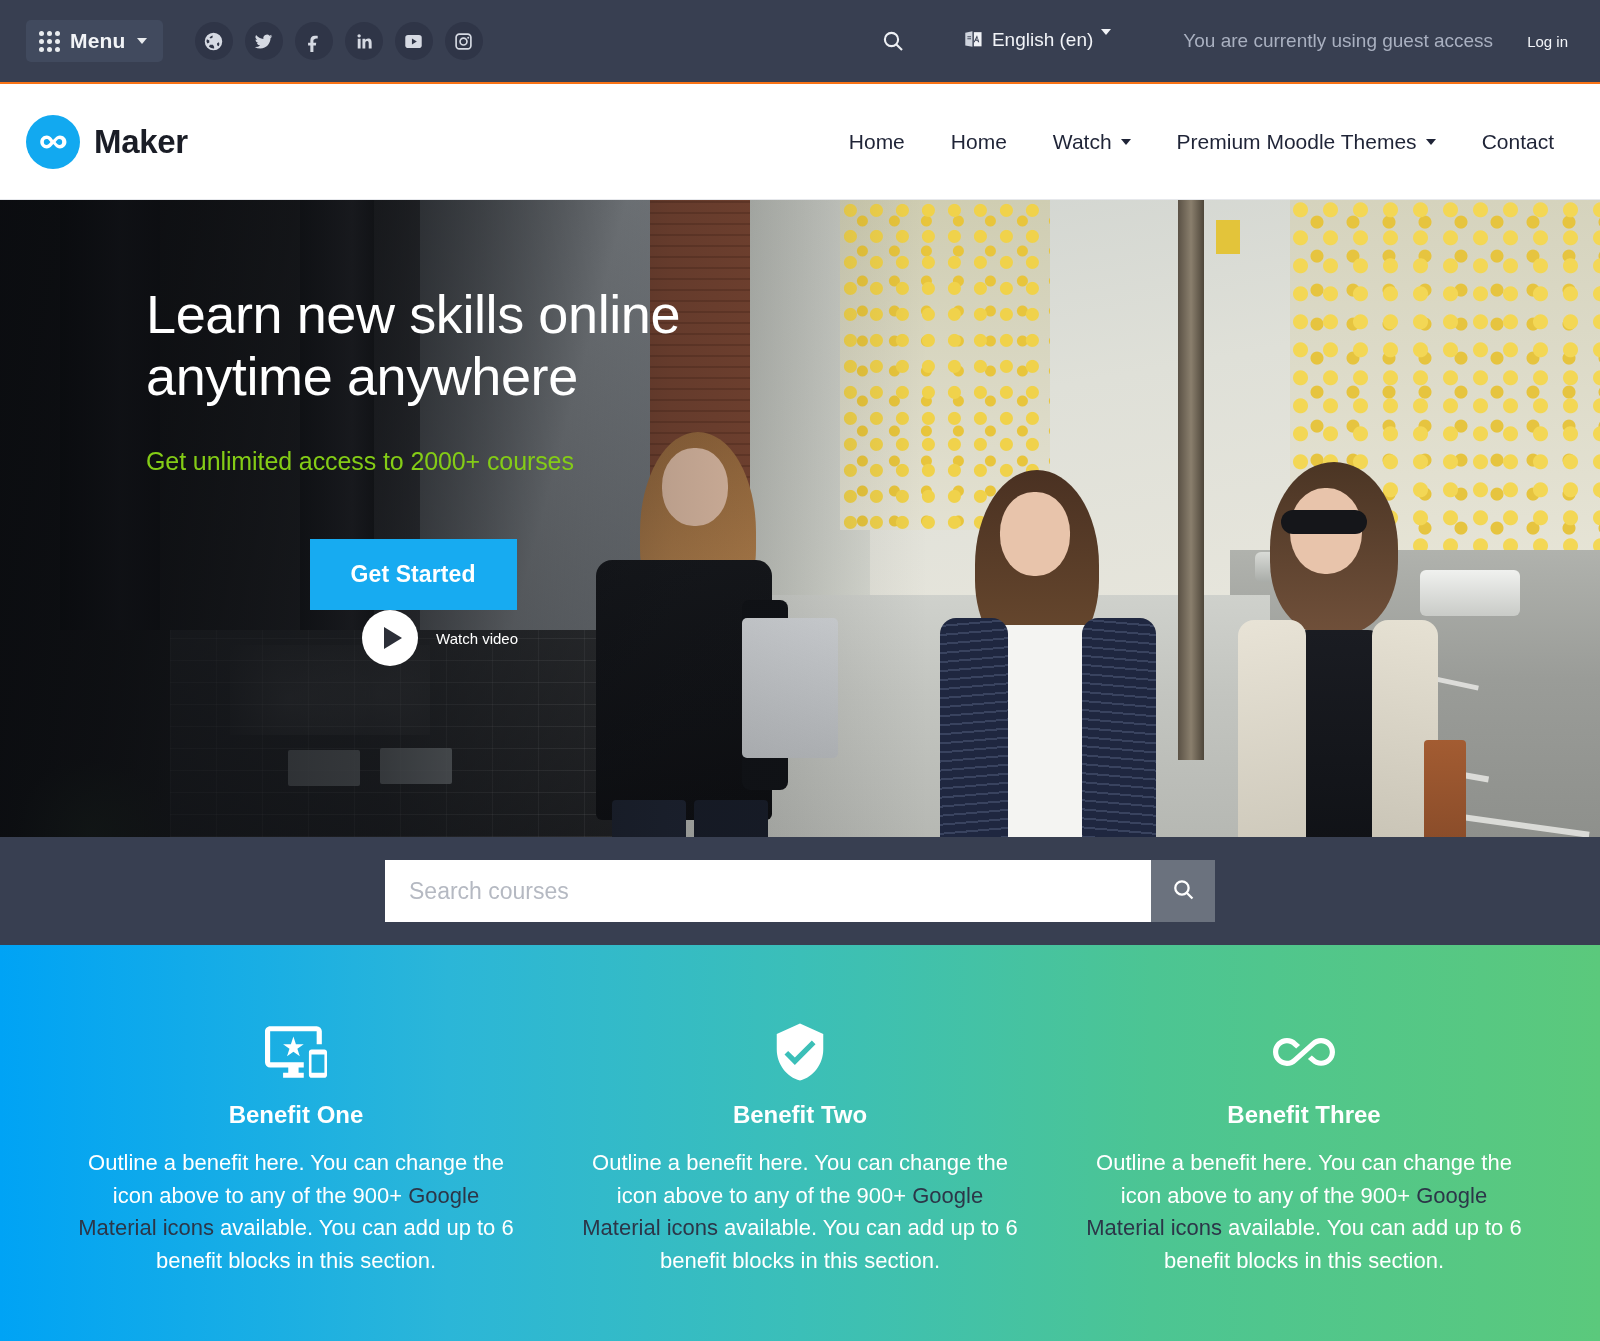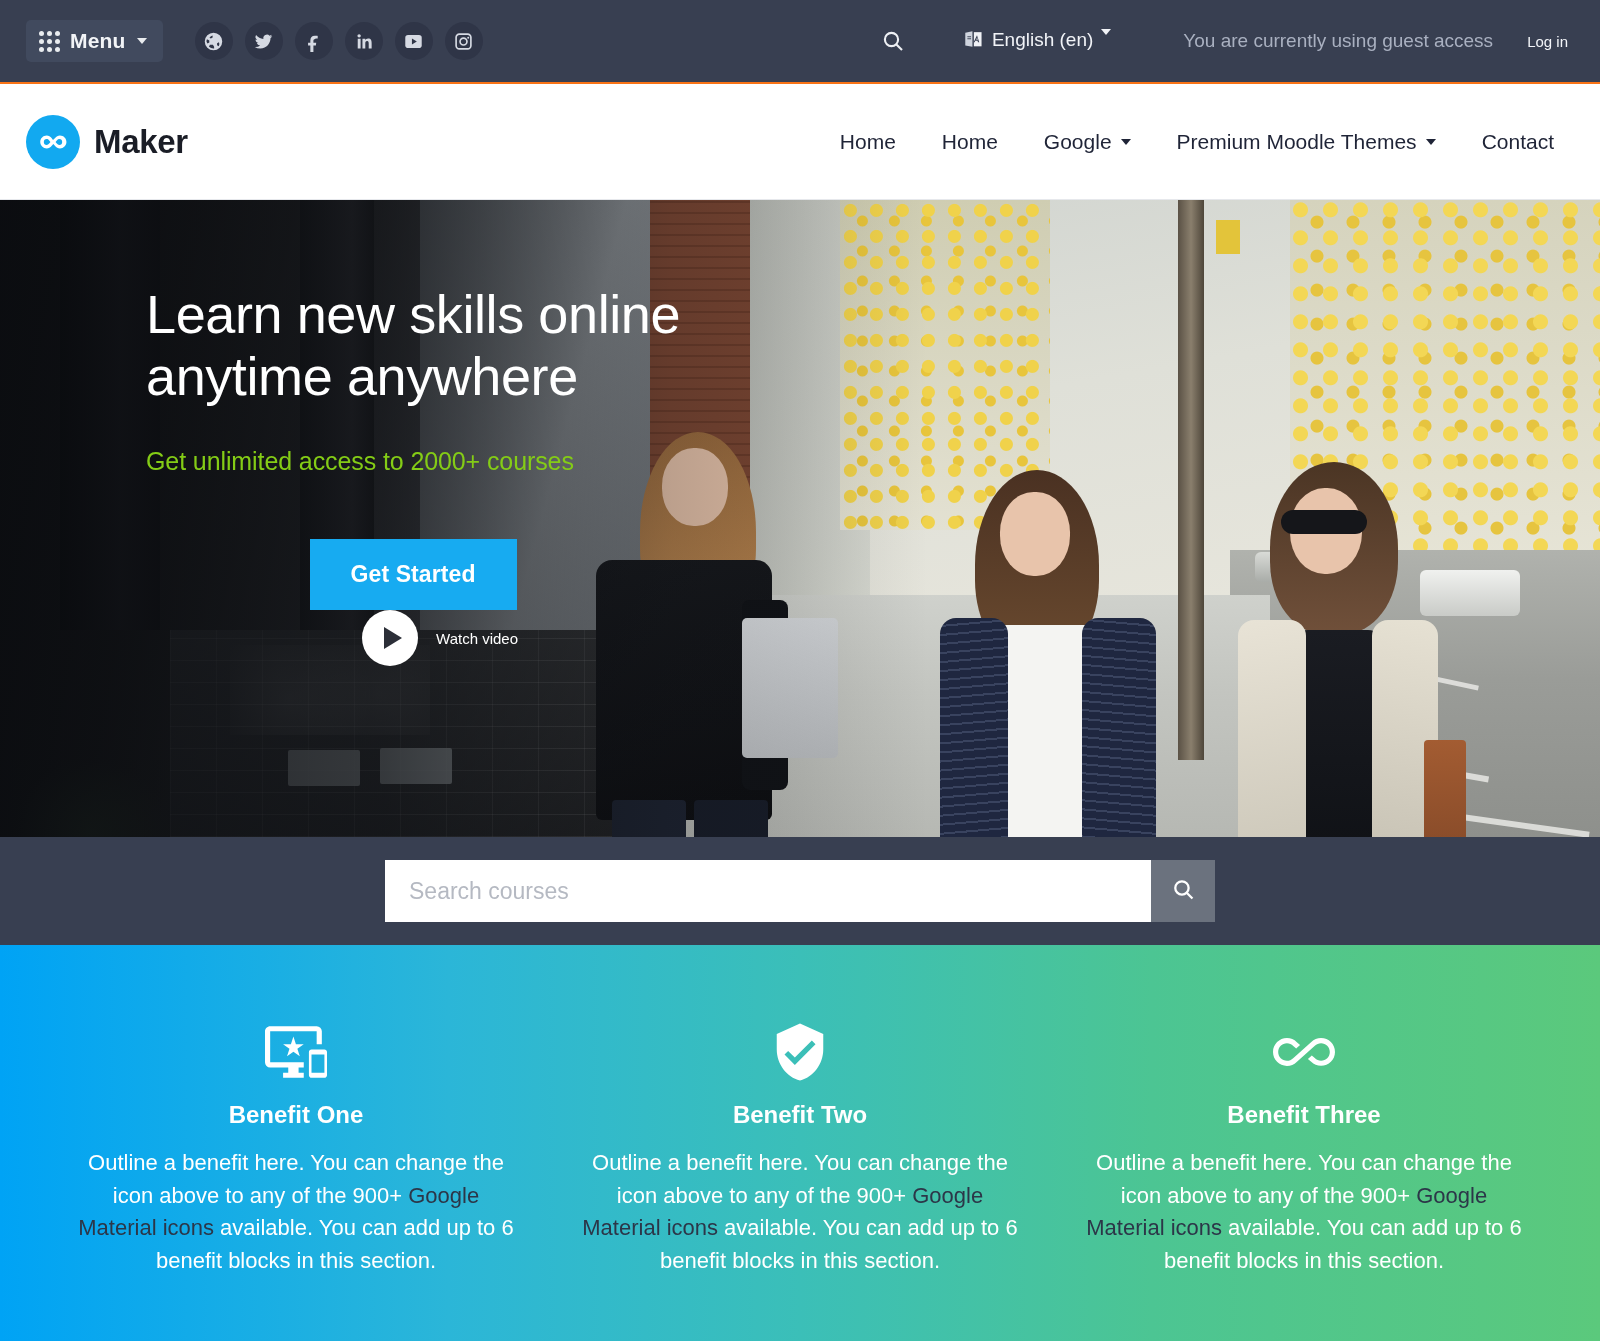--- a/index.html
+++ b/index.html
@@ -288,21 +288,21 @@
     </a>
 
     <nav class="nav-links">
       <a class="nav-link">
         <span>Home</span>
       </a>
       <a class="nav-link">
         <span>Home</span>
       </a>
       <a class="nav-link">
-        <span>Google</span>
+        <span>Watch</span>
         <span class="caret"></span>
       </a>
       <a class="nav-link">
         <span>Premium Moodle Themes</span>
         <span class="caret"></span>
       </a>
       <a class="nav-link">
         <span>Contact</span>
       </a>
     </nav>

